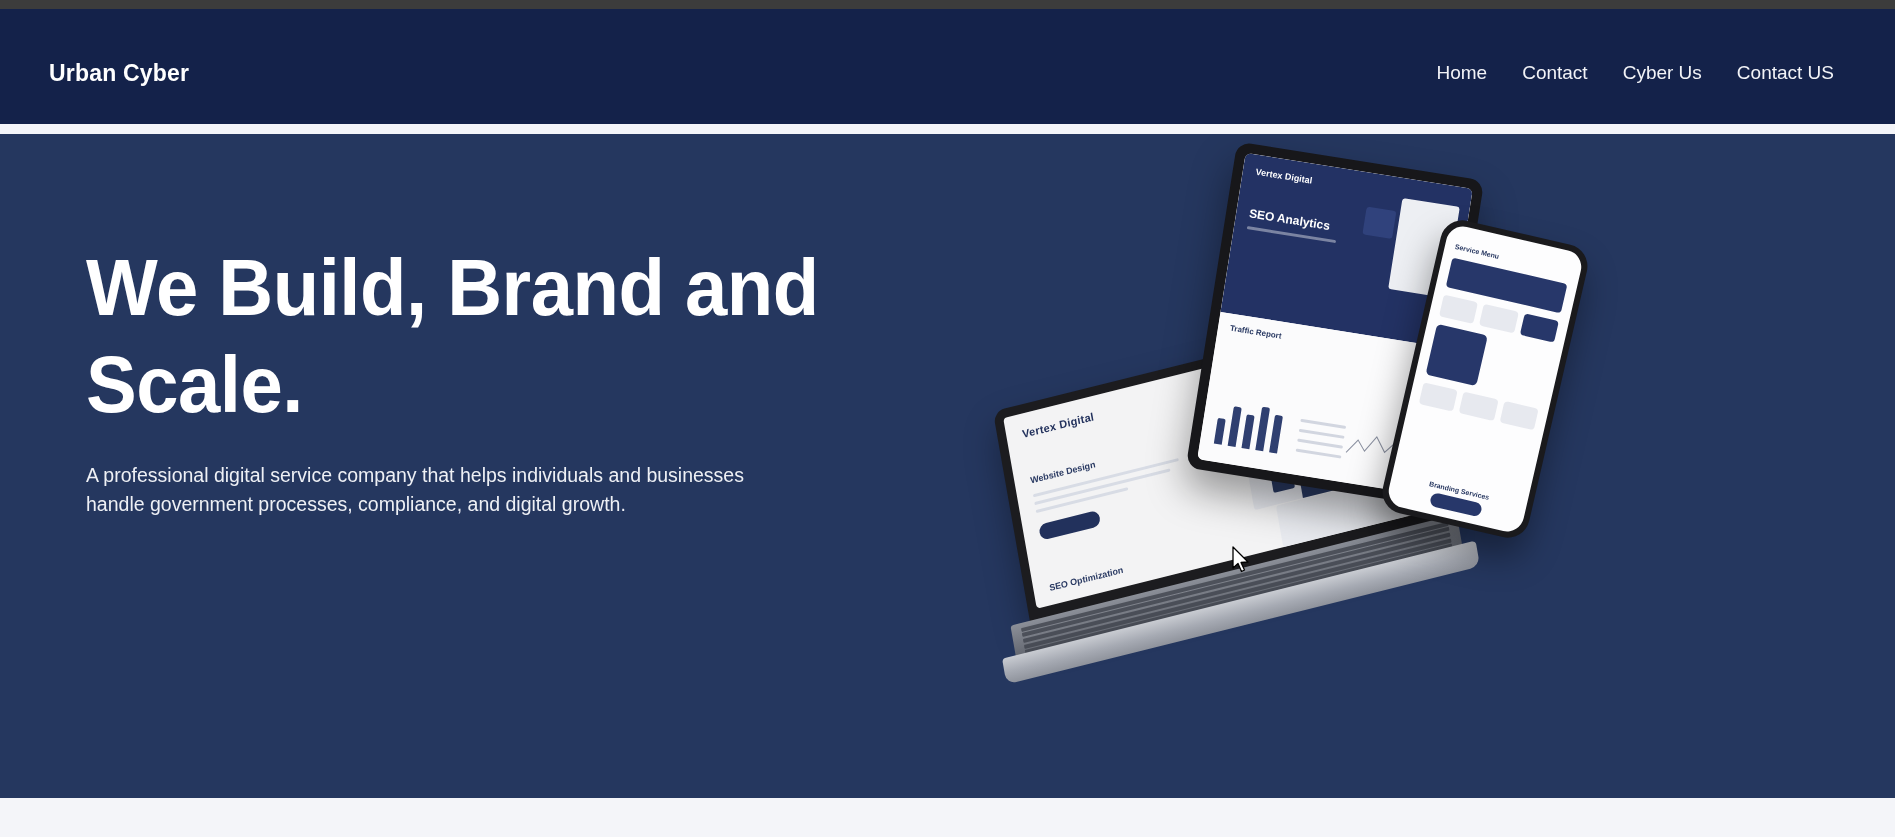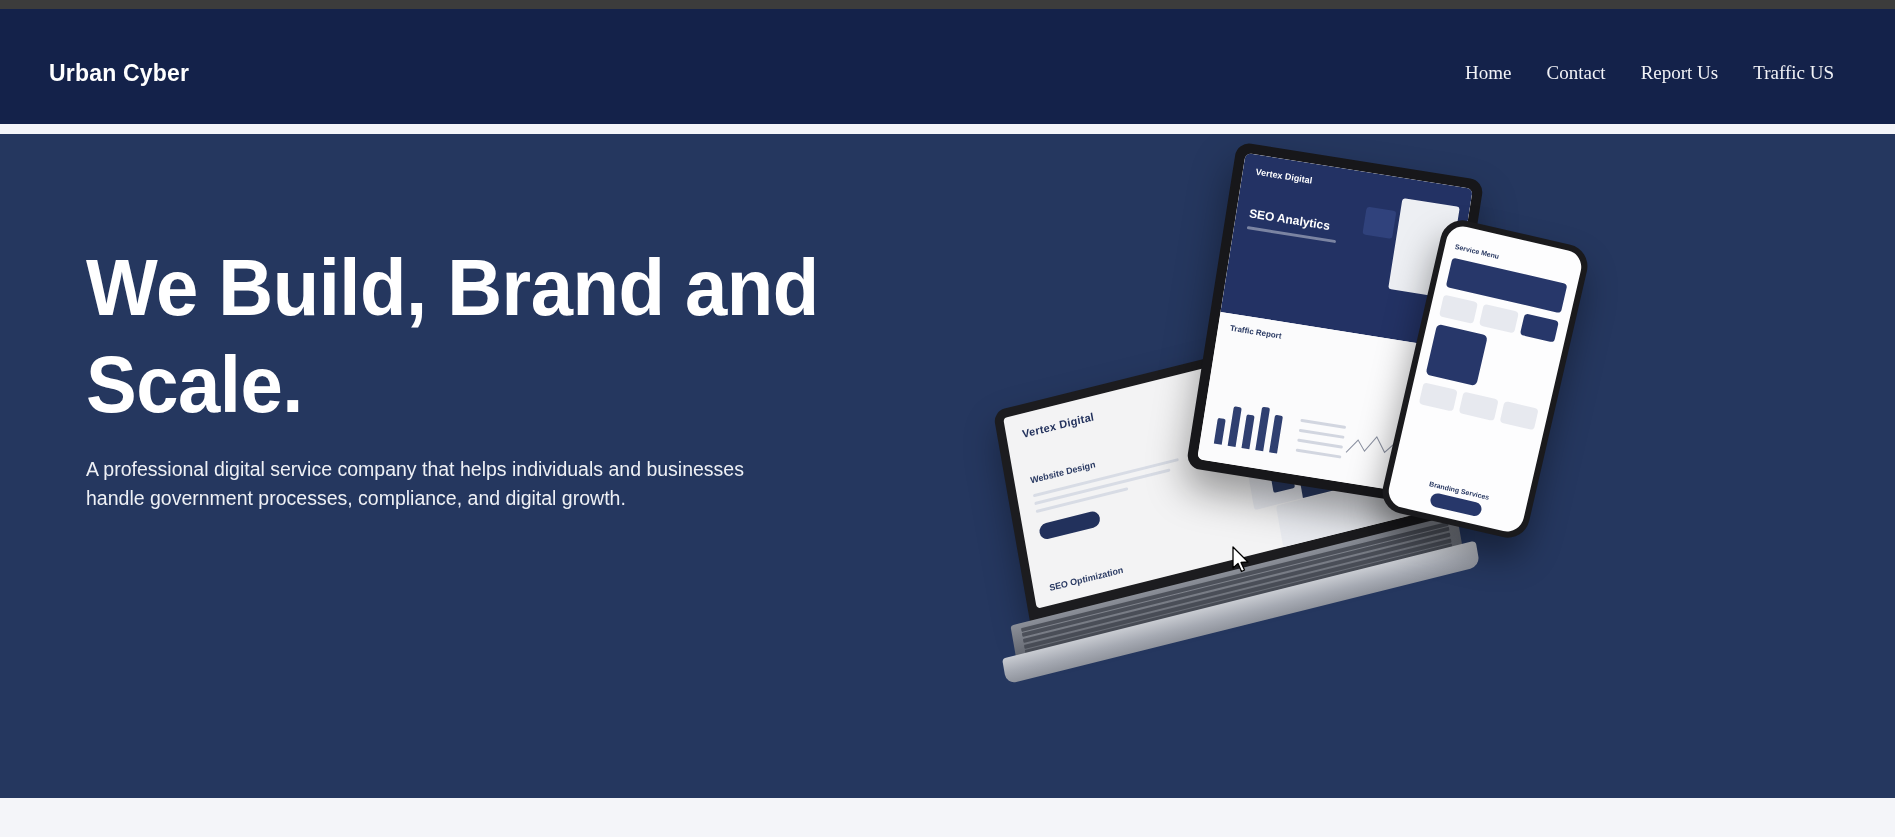--- a/index.html
+++ b/index.html
@@ -48,21 +48,20 @@
     gap: 35px;
     margin-right: 12px;
   }
 
   .nav-link {
     font-size: 19px;
     color: #f2f3f7;
     text-decoration: none;
     white-space: nowrap;
     cursor: pointer;
-    font-family: Liberation Serif, serif;
   }
 
   
   .hero {
     position: absolute;
     top: 134px; left: 0;
     width: 1895px;
     height: 664px;
     background: #25375f;
     overflow: hidden;
@@ -80,21 +79,21 @@
     line-height: 97px;
     font-weight: bold;
     color: #ffffff;
     letter-spacing: -0.5px;
     font-family: "Liberation Sans Narrow", "Liberation Sans", sans-serif;
     transform: scaleX(0.95);
     transform-origin: left center;
   }
 
   .hero-sub {
-    margin-top: 22px;
+    margin-top: 28px;
     font-size: 19.5px;
     line-height: 29px;
     color: #eef0f5;
     width: 700px;
   }
 
   .cta-button {
     position: absolute;
     left: 98px;
     top: 434px;
@@ -268,22 +267,22 @@
 </head>
 <body>
 
 <div class="chrome-strip"></div>
 
 <nav class="navbar">
   <div class="brand">Urban Cyber</div>
   <div class="nav-links">
     <a class="nav-link">Home</a>
     <a class="nav-link">Contact</a>
-    <a class="nav-link">Report Us</a>
-    <a class="nav-link">Traffic US</a>
+    <a class="nav-link">Cyber Us</a>
+    <a class="nav-link">Contact US</a>
   </div>
 </nav>
 
 <section class="hero">
 
   <div class="hero-copy">
     <h1 class="hero-title">
       <div>We Build, Brand and</div>
       <div>Scale.</div>
     </h1>

